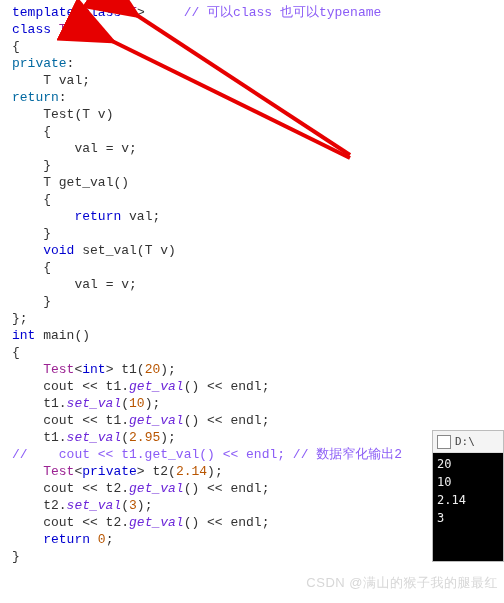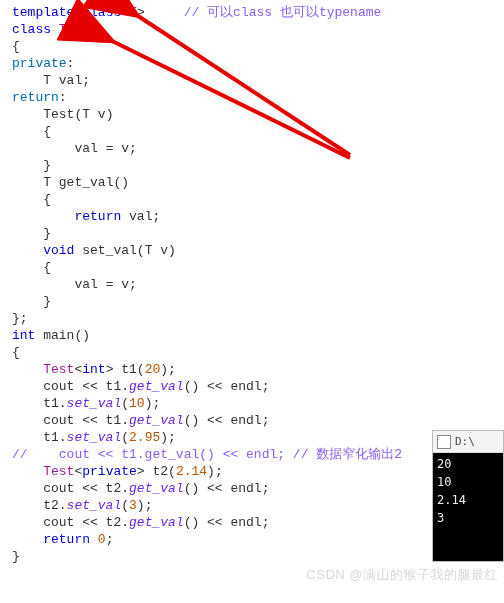--- a/index.html
+++ b/index.html
@@ -53,21 +53,21 @@
     background: #000;
     color: #eee;
     font-size: 12px;
     line-height: 18px;
     padding: 2px 4px 16px 4px;
     min-height: 90px;
     white-space: pre;
   }
   .watermark {
     position: absolute;
-    bottom: 20px;
+    bottom: 12px;
     right: 6px;
     color: #d7d7d7;
     font-size: 13px;
     font-family: "Microsoft YaHei", sans-serif;
     letter-spacing: 0.5px;
   }
 </style>
 </head>
 <body>
 

